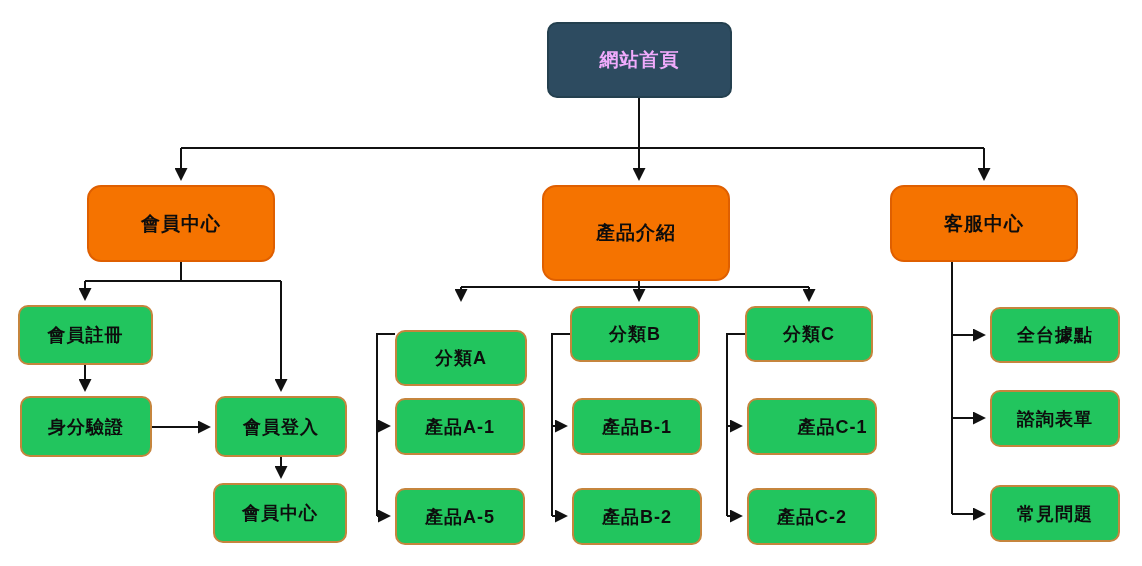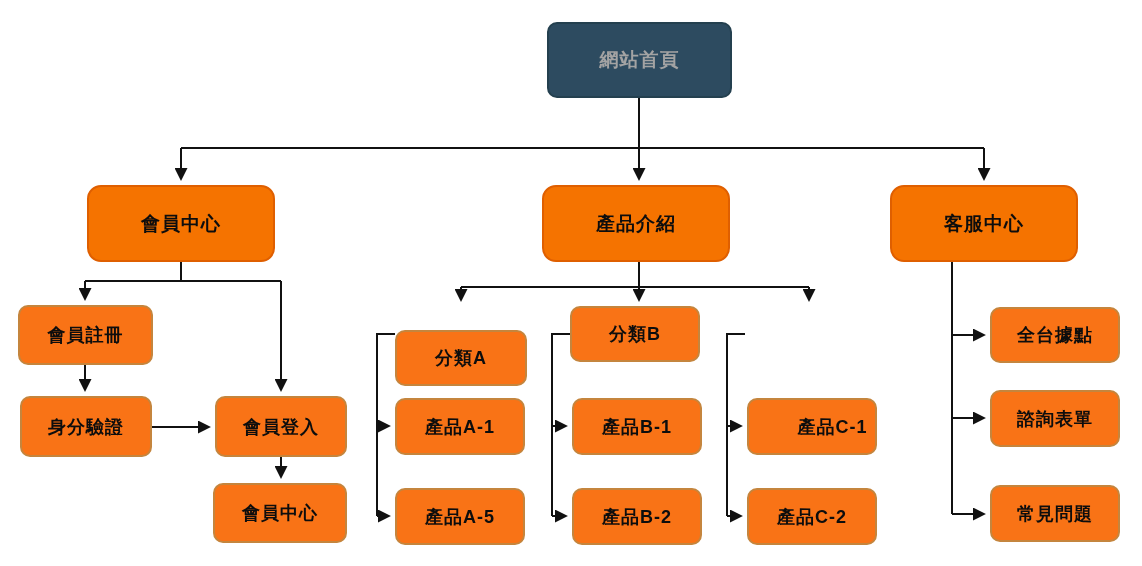--- a/index.html
+++ b/index.html
@@ -26,34 +26,34 @@
     align-items: center;
     justify-content: center;
     box-sizing: border-box;
     font-weight: bold;
     text-align: center;
     letter-spacing: 1px;
     white-space: nowrap;
   }
   .node.root {
     background: #2d4b60;
-    color: #a3a3a3;
+    color: #f0abfc;
     border: 2px solid #24404f;
     border-radius: 10px;
     font-size: 19px;
   }
   .node.l1 {
     background: #f57300;
     color: #0d0d0d;
     border: 2px solid #df5f00;
     border-radius: 14px;
     font-size: 19px;
   }
   .node.l2 {
-    background: #f97316;
+    background: #22c55e;
     color: #0d0d0d;
     border: 2px solid #c5853d;
     border-radius: 10px;
     font-size: 18px;
   }
 </style>
 </head>
 <body>
 
 <div class="stage">
@@ -105,21 +105,21 @@
     </g>
   </svg>
 
   <div class="node root" style="left:547px; top:22px; width:185px; height:76px;">
     <span>網站首頁</span>
   </div>
 
   <div class="node l1" style="left:87px; top:185px; width:188px; height:77px;">
     <span>會員中心</span>
   </div>
-  <div class="node l1" style="left:542px; top:185px; width:188px; height:77px;">
+  <div class="node l1" style="left:542px; top:185px; width:188px; height:96px;">
     <span>產品介紹</span>
   </div>
   <div class="node l1" style="left:890px; top:185px; width:188px; height:77px;">
     <span>客服中心</span>
   </div>
 
   <div class="node l2" style="left:18px; top:305px; width:135px; height:60px;">
     <span>會員註冊</span>
   </div>
   <div class="node l2" style="left:20px; top:396px; width:132px; height:61px;">
@@ -130,20 +130,23 @@
   </div>
   <div class="node l2" style="left:213px; top:483px; width:134px; height:60px;">
     <span>會員中心</span>
   </div>
 
   <div class="node l2" style="left:395px; top:306px; width:132px; height:56px;margin-top:24px;">
     <span>分類A</span>
   </div>
   <div class="node l2" style="left:570px; top:306px; width:130px; height:56px;">
     <span>分類B</span>
+  </div>
+  <div class="node l2" style="left:745px; top:306px; width:128px; height:56px;">
+    <span>分類C</span>
   </div>
 
   <div class="node l2" style="left:395px; top:398px; width:130px; height:57px;">
     <span>產品A-1</span>
   </div>
   <div class="node l2" style="left:572px; top:398px; width:130px; height:57px;">
     <span>產品B-1</span>
   </div>
   <div class="node l2" style="left:747px; top:398px; width:130px; height:57px;padding-left:41px;">
     <span>產品C-1</span>

